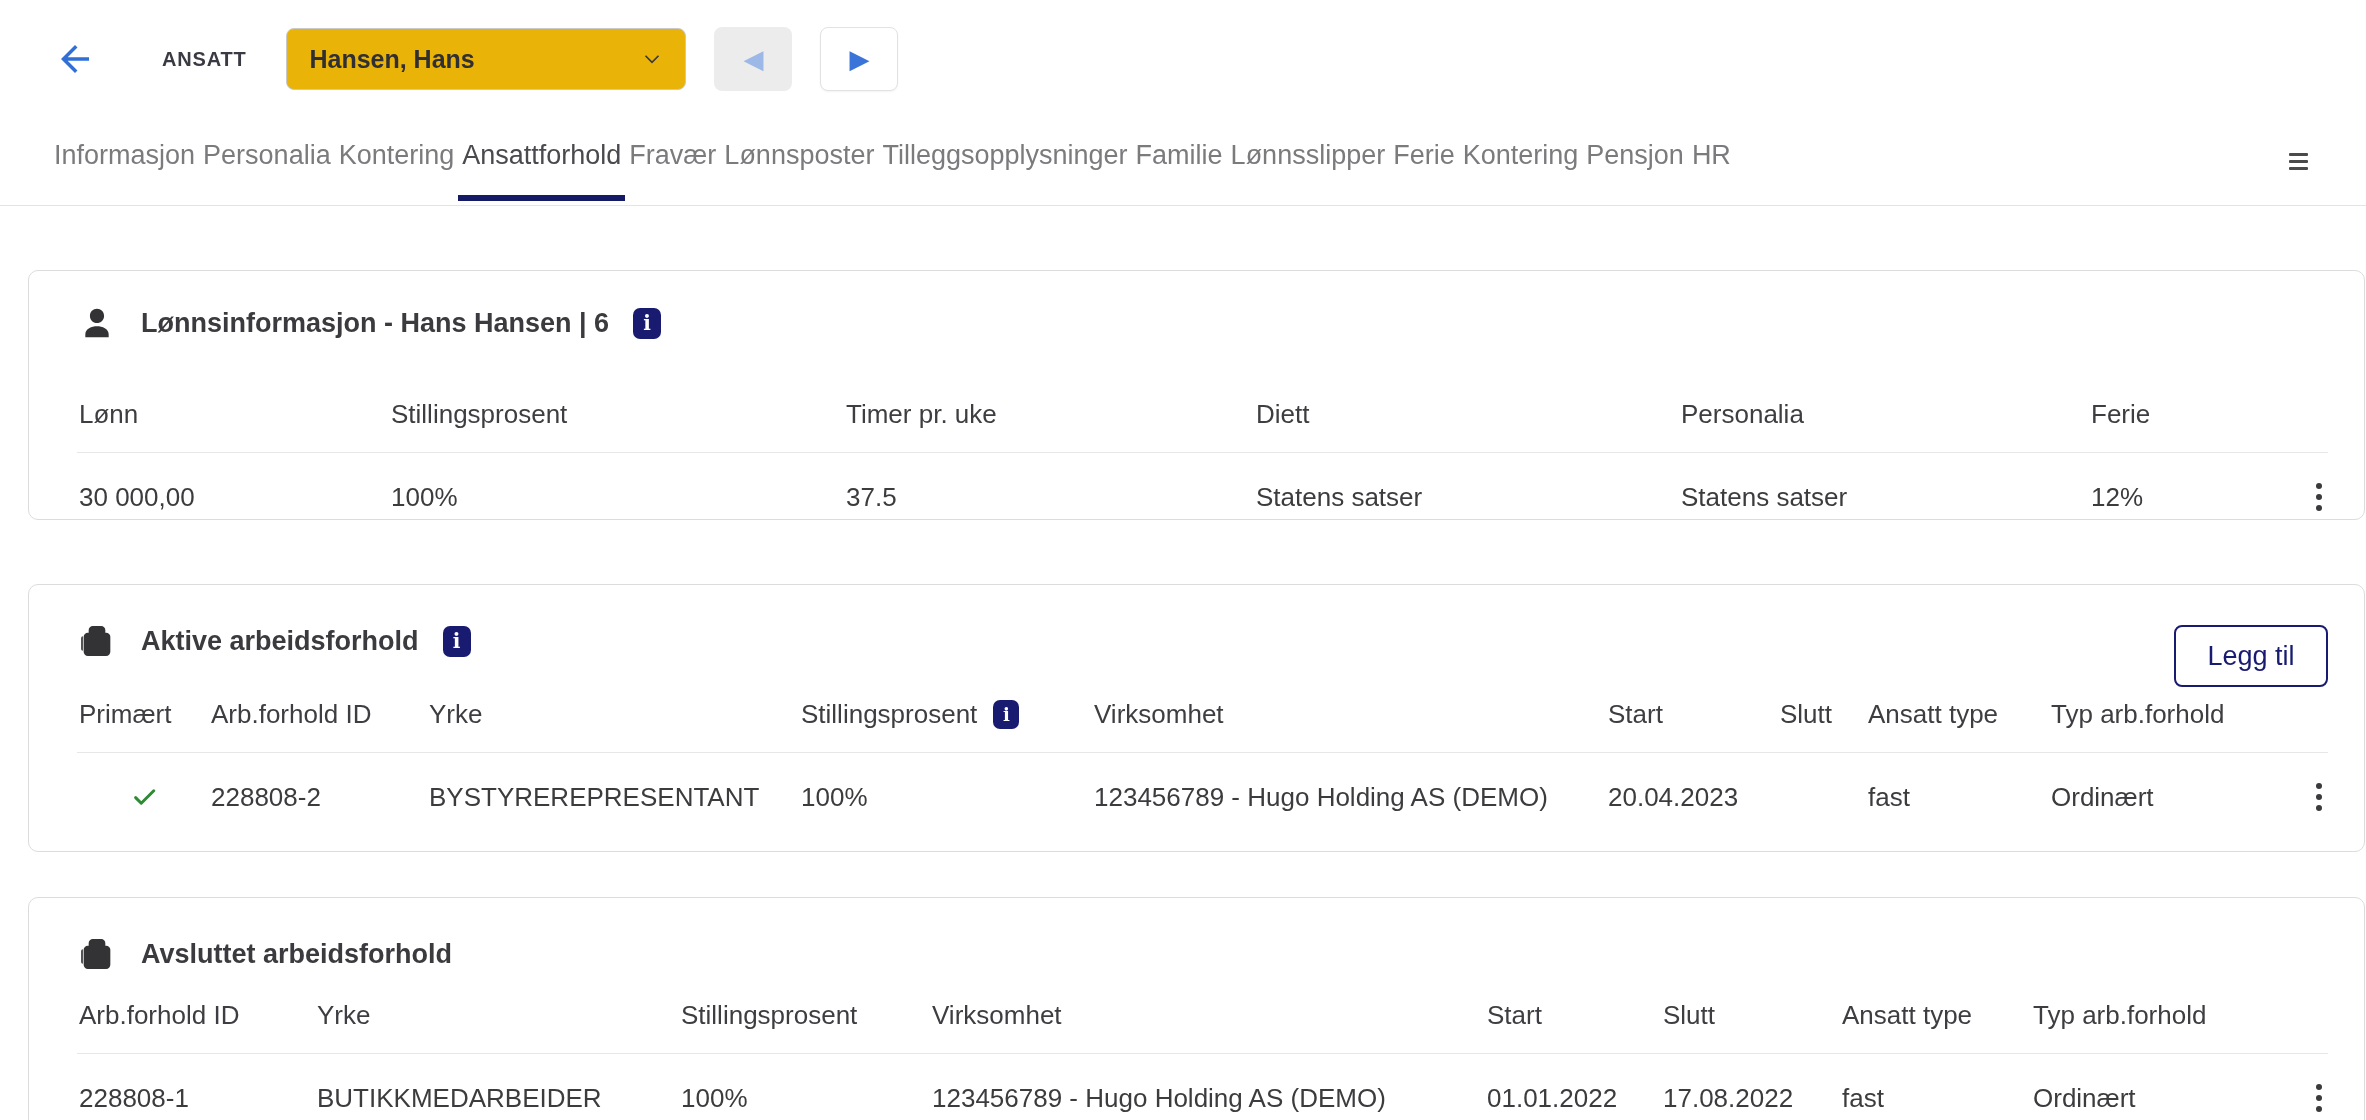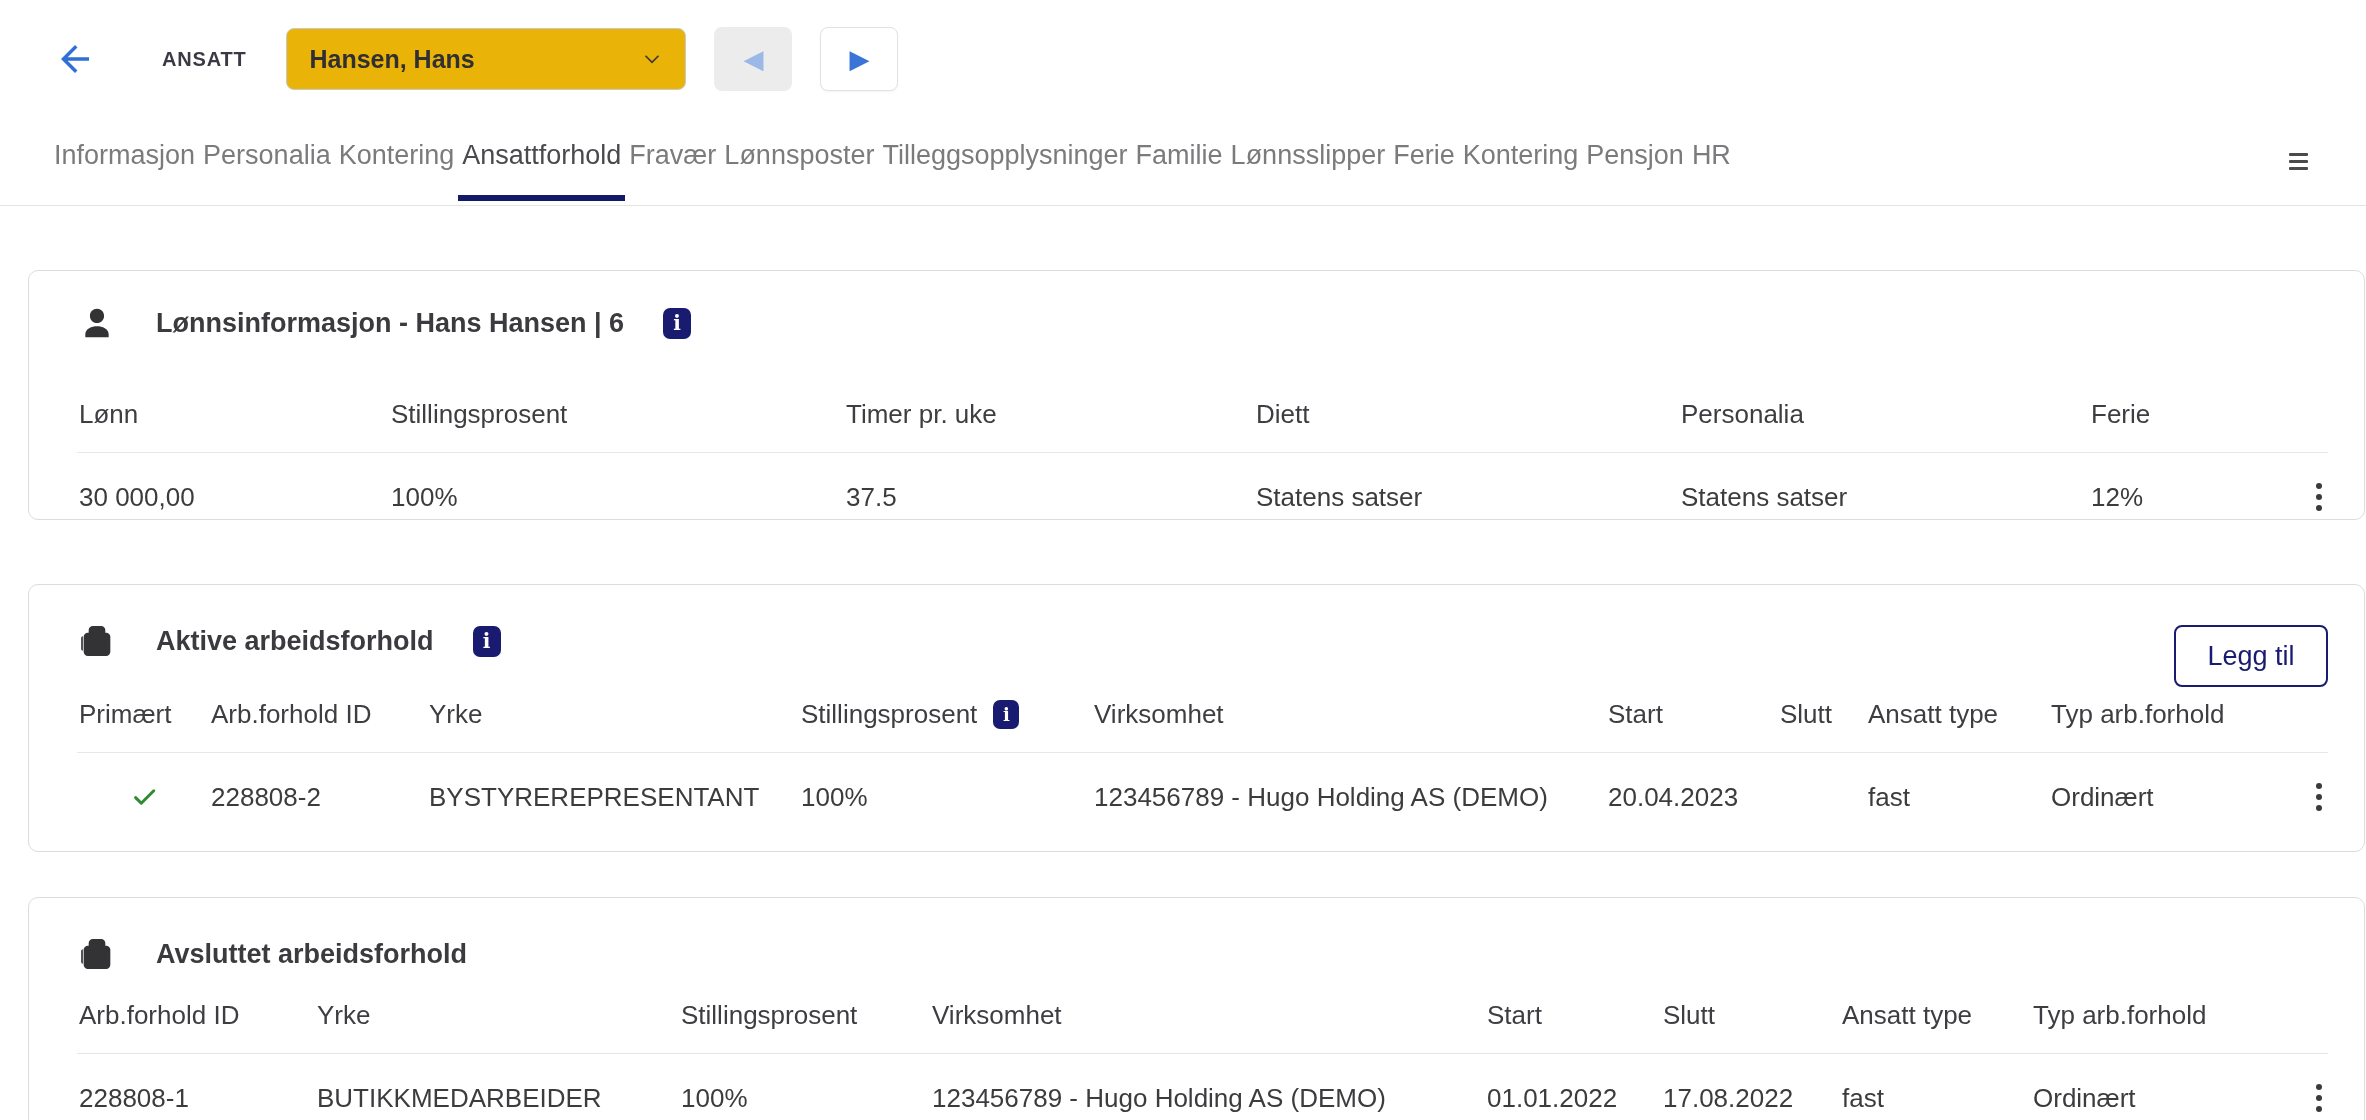--- a/index.html
+++ b/index.html
@@ -64,21 +64,21 @@
     margin:0 1px 0 28px; width:2337px;
     border:1px solid #dcdcdc; border-radius:10px;
     background:#fff;
     position:relative;
   }
   .card1 { margin-top:64px; height:250px; }
   .card2 { margin-top:64px; height:268px; }
   .card3 { margin-top:45px; height:243px; }
 
   .card-head {
-    display:flex; align-items:center; gap:39px;
+    display:flex; align-items:center; gap:24px;
     padding:32px 36px 0 48px;
   }
   .card2 .card-head, .card3 .card-head { padding-top:36px; }
   .card-title { font-size:27px; font-weight:600; color:#3b3b3f; }
   .ibadge {
     width:28px; height:31px; border-radius:7px;
     background:#191b70; color:#ffffff;
     display:inline-flex; align-items:center; justify-content:center;
     font-family:"DejaVu Serif", serif; font-weight:700; font-size:20px;
     cursor:pointer; flex:none;

